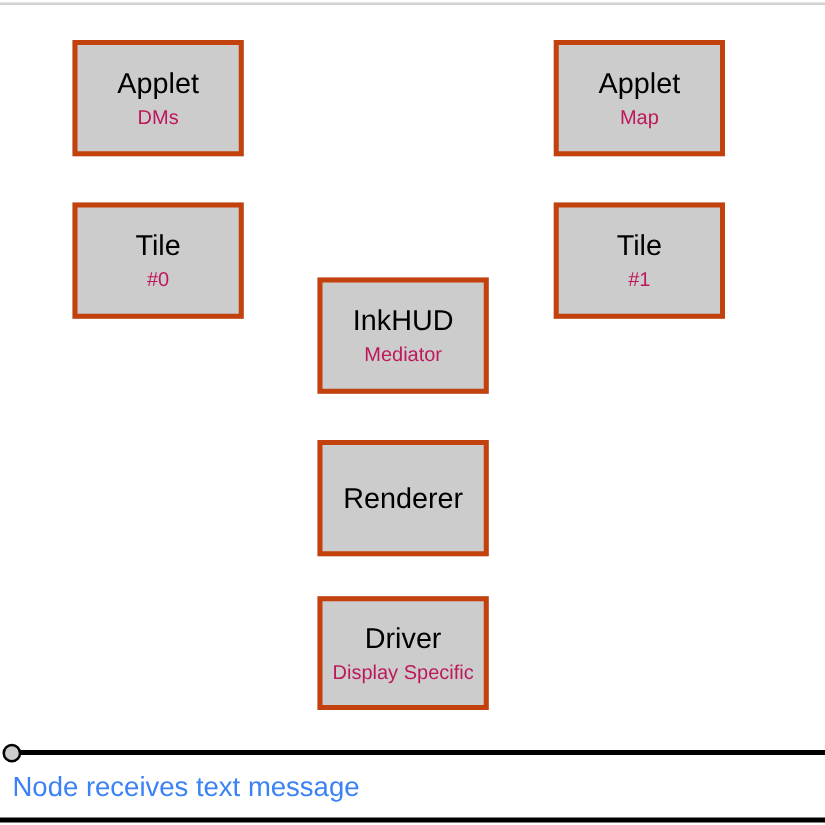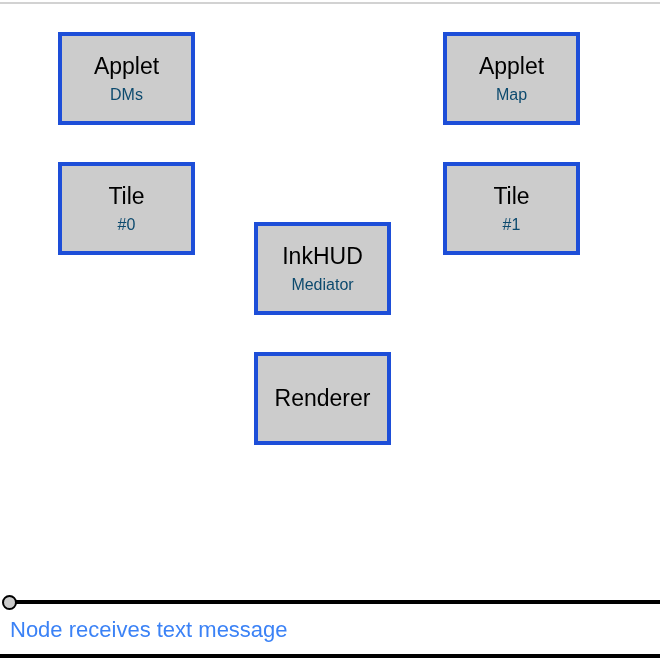--- a/index.html
+++ b/index.html
@@ -31,35 +31,35 @@
     top: 654px;
     width: 660px;
     height: 4px;
     background: #000000;
   }
   
   .node-box {
     position: absolute;
     box-sizing: border-box;
     background: #cccccc;
-    border: 4px solid #1d4ed8;
+    border: 4px solid #c2410c;
     display: flex;
     flex-direction: column;
     align-items: center;
     justify-content: center;
     line-height: 1.0;
   }
   .node-title {
     font-size: 23px;
     color: #000000;
     white-space: nowrap;
   }
   .node-sub {
     font-size: 16px;
-    color: #0c4a6e;
+    color: #be185d;
     white-space: nowrap;
     margin-top: 9px;
   }
   .node-box.single .node-title {
     font-size: 23px;
   }
   
   .timeline-line {
     position: absolute;
     left: 9px;
@@ -117,20 +117,24 @@
 
   <div class="node-box" style="left:254px; top:222px; width:137px; height:93px;">
     <span class="node-title">InkHUD</span>
     <span class="node-sub">Mediator</span>
   </div>
 
   <div class="node-box single" style="left:254px; top:352px; width:137px; height:93px;">
     <span class="node-title">Renderer</span>
   </div>
 
+  <div class="node-box" style="left:254px; top:477px; width:137px; height:91px;">
+    <span class="node-title">Driver</span>
+    <span class="node-sub">Display Specific</span>
+  </div>
 
   <div class="timeline-line"></div>
   <div class="timeline-marker"></div>
   <div class="timeline-label">Node receives text message</div>
 
   <div class="bottom-rule"></div>
 
 </div>
 
 </body></html>

